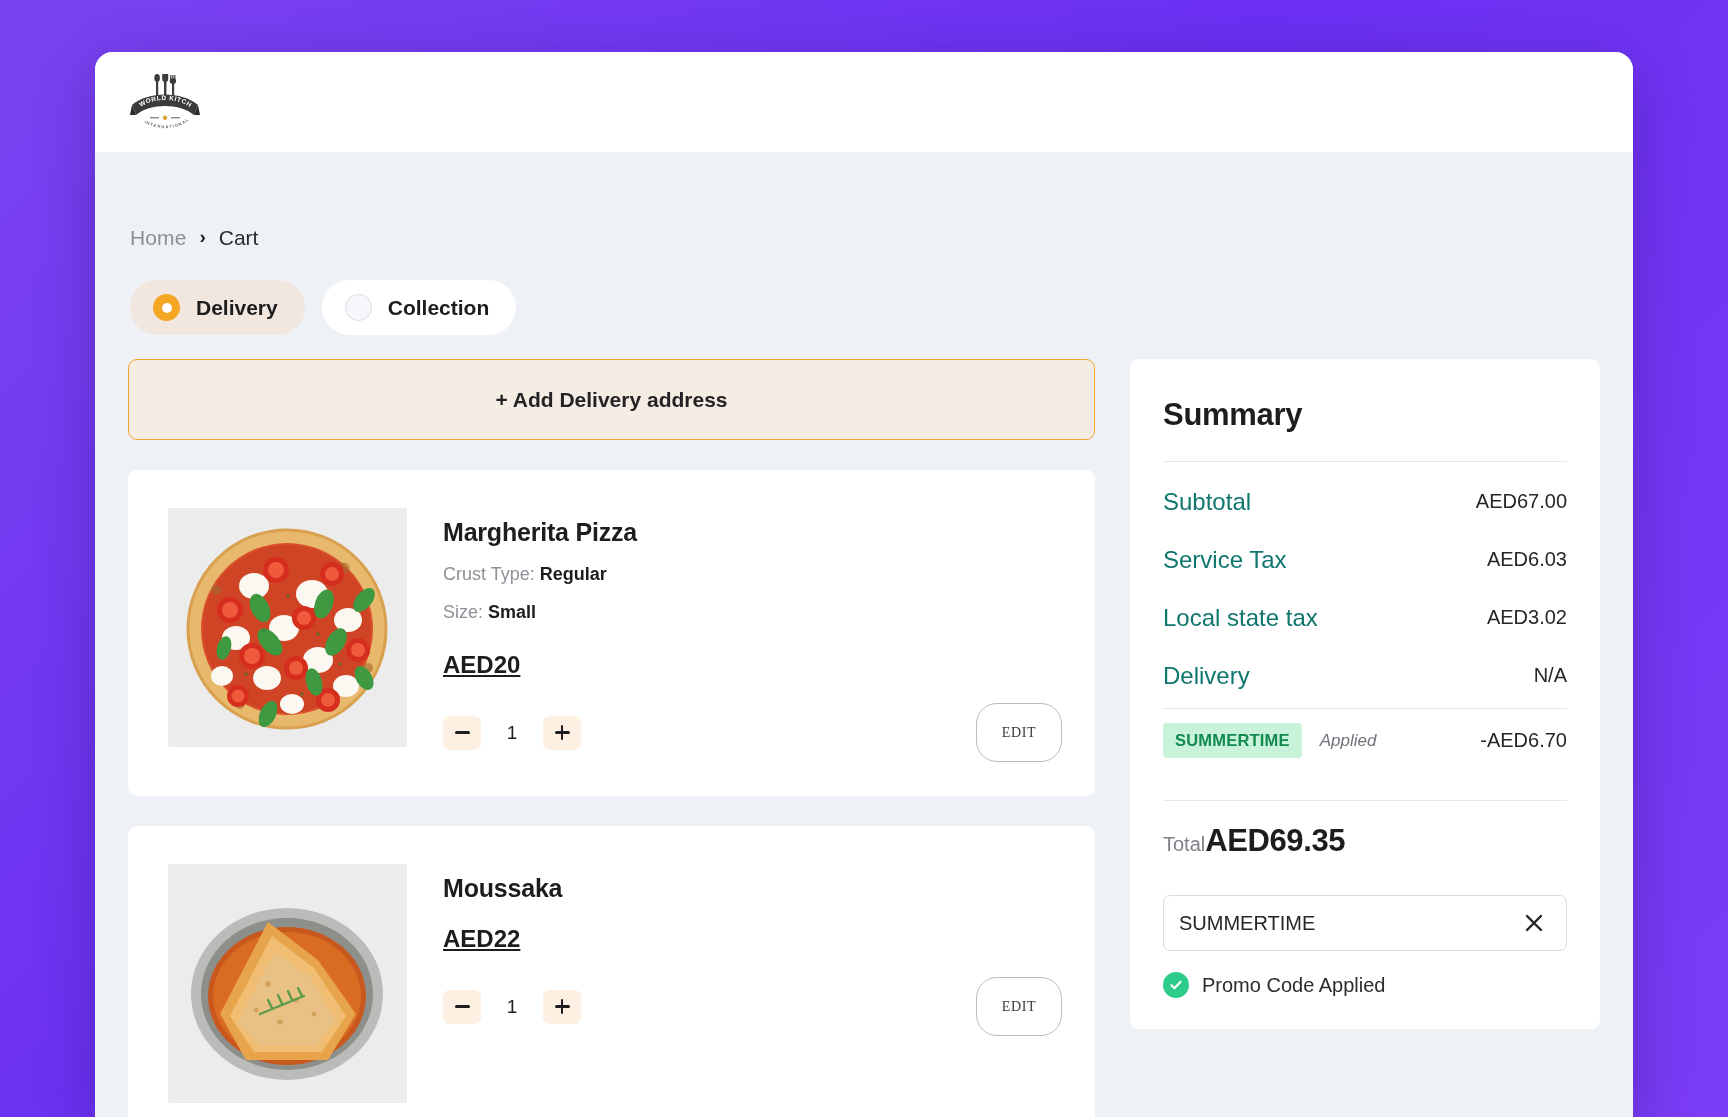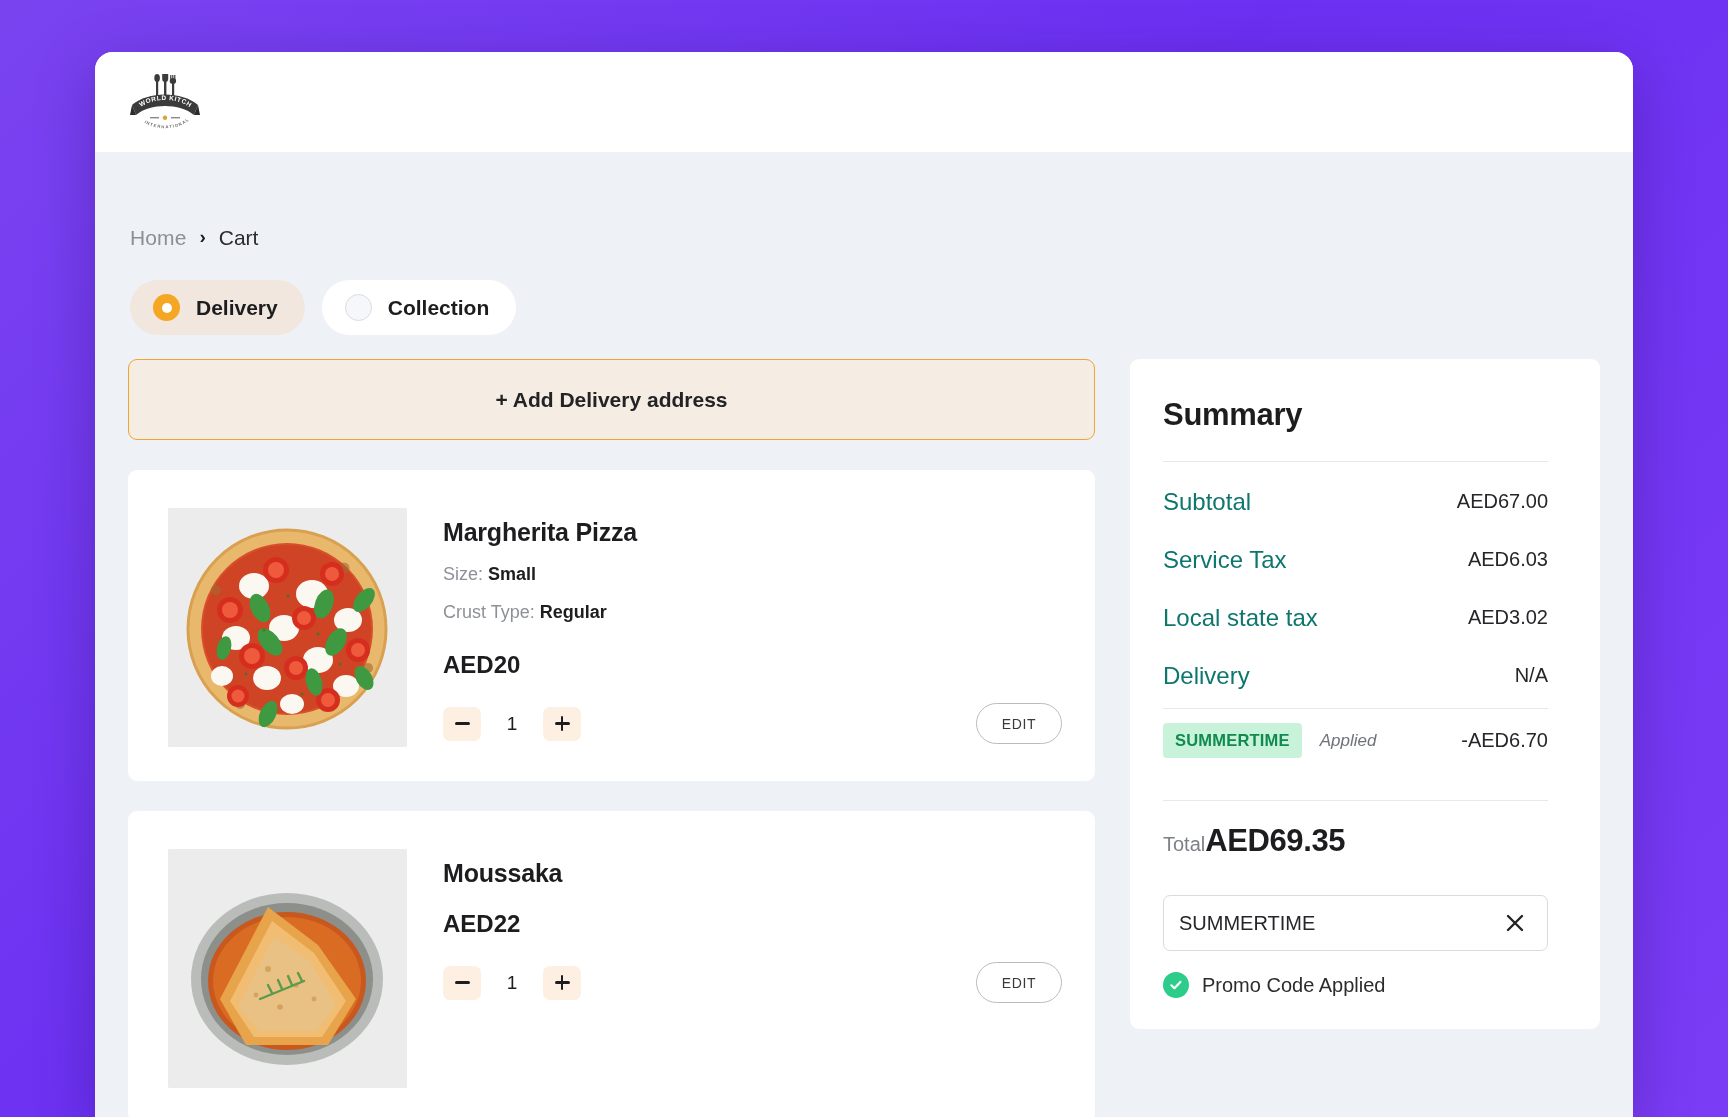--- a/index.html
+++ b/index.html
@@ -181,20 +181,21 @@
     font-size: 18px;
     color: #8e9197;
     margin-top: 17px;
   }
   .item-opt b { color: #1d1d1f; font-weight: 700; }
   .item-price {
     font-size: 24px;
     font-weight: 700;
     color: #1d1d1f;
     margin-top: 28px;
+    text-decoration: underline;
   }
 
   .item-actions {
     display: flex;
     align-items: center;
     margin-top: 24px;
   }
   .stepper {
     display: flex;
     align-items: center;
@@ -228,36 +229,36 @@
   .step-btn.plus { position: relative; }
   .qty {
     width: 54px;
     text-align: center;
     font-size: 19px;
     color: #1d1d1f;
   }
   .edit-btn {
     margin-left: auto;
     min-width: 86px;
-    height: 41px;
+    height: 59px;
     border-radius: 21px;
     border: 1.2px solid #b9bcc1;
     background: #ffffff;
     font-size: 14px;
     letter-spacing: .6px;
     color: #3a3a3c;
-    font-family: Liberation Sans, sans-serif;
+    font-family: Liberation Serif, serif;
     cursor: pointer;
   }
 
   
   .summary {
     background: #ffffff;
     border-radius: 9px;
-    padding: 38px 52px 0 33px;
+    padding: 38px 33px 0 33px;
     min-height: 670px;
   }
   .summary-title {
     font-size: 31px;
     font-weight: 700;
     color: #1d1d1f;
     letter-spacing: -.3px;
   }
   .hr {
     height: 1px;
@@ -503,26 +504,26 @@
                     <circle cx="172" cy="156" r="1.5"></circle>
                   <circle cx="78" cy="166" r="1.5"></circle>
                     <circle cx="134" cy="186" r="1.5"></circle>
                 </g>
               </g>
             </svg>
           </div>
           <div class="item-body">
             <div class="item-name">Margherita Pizza</div>
             <div class="item-opt">
+              <span>Crust Type:</span>
+              <b>Regular</b>
+            </div>
+            <div class="item-opt">
               <span>Size:</span>
               <b>Small</b>
-            </div>
-            <div class="item-opt">
-              <span>Crust Type:</span>
-              <b>Regular</b>
             </div>
             <div class="item-price">AED20</div>
             <div class="item-actions">
               <div class="stepper">
                 <button class="step-btn">
                   <span class="bar"></span>
                 </button>
                 <span class="qty">1</span>
                 <button class="step-btn plus">
                   <span class="bar"></span>

